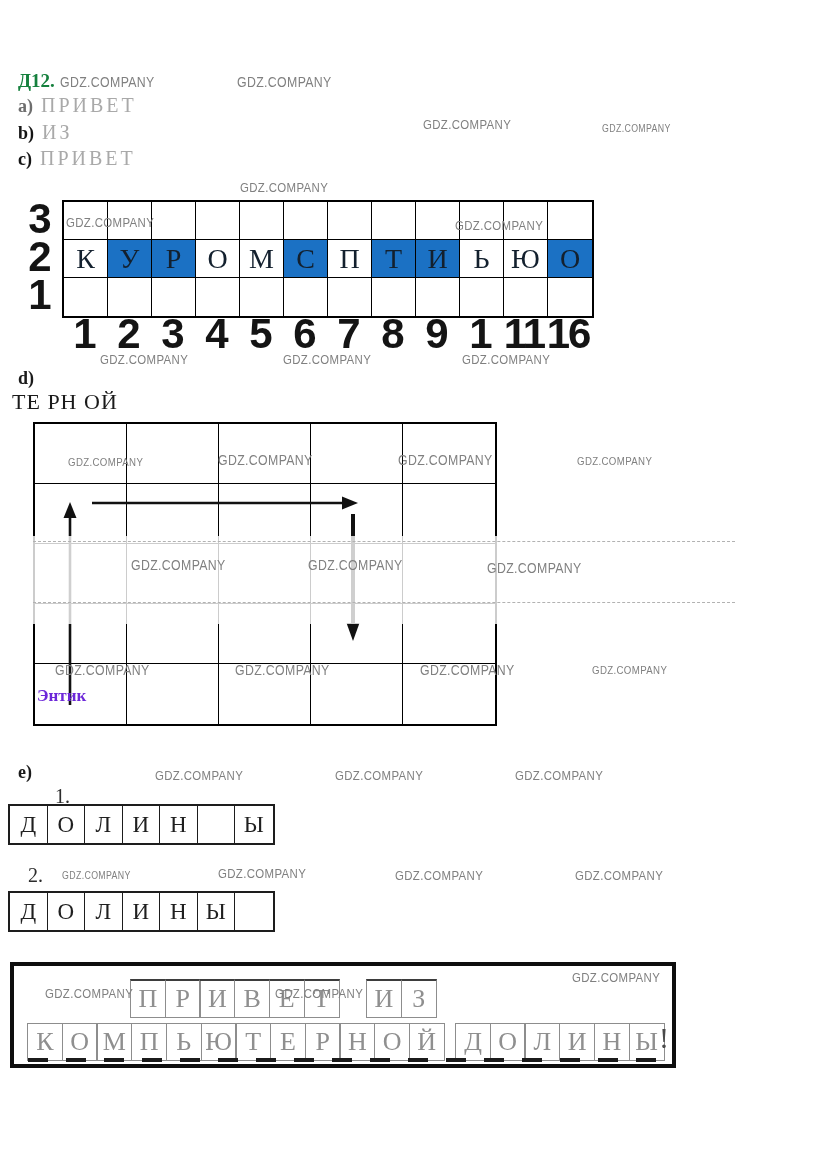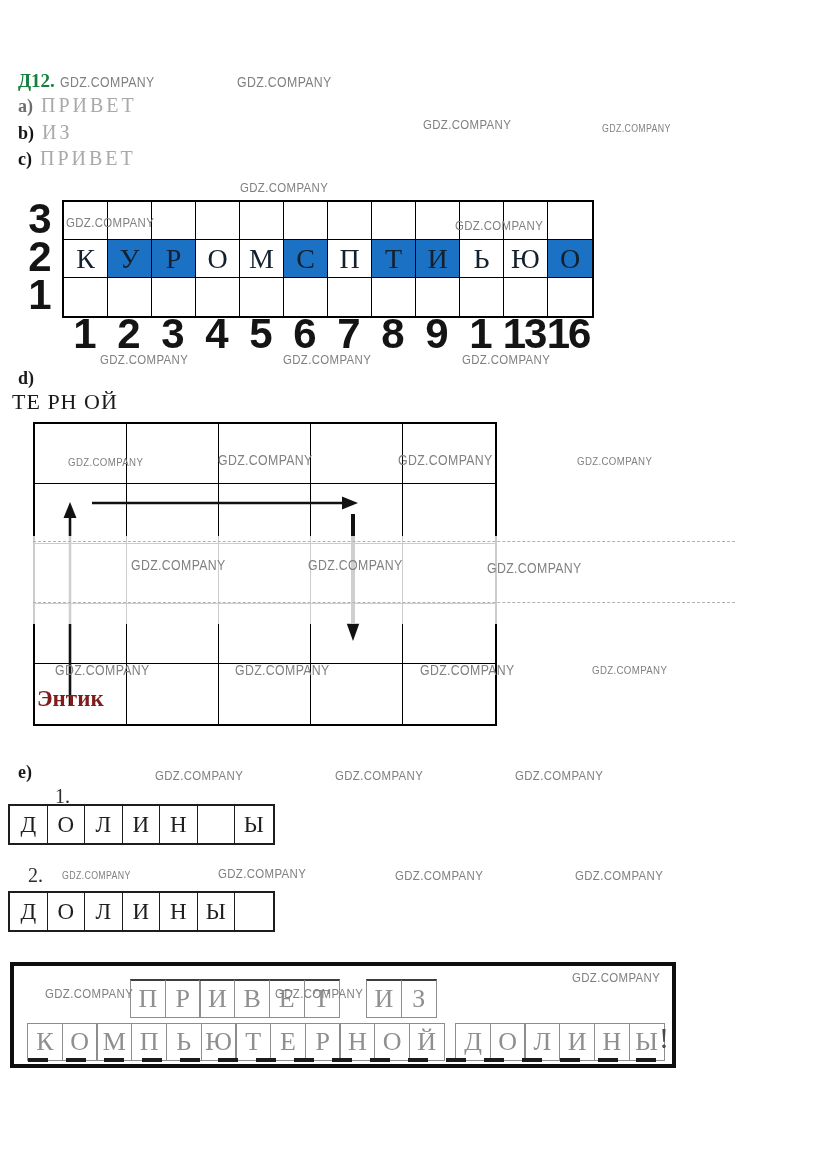--- a/index.html
+++ b/index.html
@@ -64,21 +64,21 @@
   .d-cell { border-right:1.6px solid #000; border-bottom:1.6px solid #000; }
   .d-cell:nth-child(5n) { border-right:none; }
   .d-cell:nth-child(n+21) { border-bottom:none; }
   .arrow-svg { left:0; top:0; z-index:2; pointer-events:none; }
   .fade-band { left:28px; top:536px; width:706px; height:88px;
     background:rgba(255,255,255,0.8); z-index:3; }
   .dash-line { left:33px; width:702px; height:0;
     border-top:1.5px dashed #b2b2b2; z-index:4; }
   .dash-line.one { top:541px; }
   .dash-line.two { top:602px; }
-  .grid-caption { left:37px; top:686px; font-weight:bold; font-size:23px; color:#7f1d1d; z-index:5; }
+  .grid-caption { left:37px; top:686px; font-weight:bold; font-size:17px; color:#6d28d9; z-index:5; }
 
   
   .e-marker { left:18px; top:762px; font-weight:bold; font-size:18px; }
   .e-num { font-size:20px; color:#2c2c2c; }
   .e-num.n1 { left:55px; top:785px; }
   .e-num.n2 { left:28px; top:864px; }
   .egrid {
     display:grid; grid-template-columns:repeat(7,37.5px); grid-template-rows:37px;
     border:2px solid #1d1d1d; z-index:1;
   }
@@ -174,21 +174,21 @@
       <div class="">1</div>
       <div class="">2</div>
       <div class="">3</div>
       <div class="">4</div>
       <div class="">5</div>
       <div class="">6</div>
       <div class="">7</div>
       <div class="">8</div>
       <div class="">9</div>
       <div class="">1</div>
-      <div class="">13</div>
+      <div class="">11</div>
       <div class="">16</div>
     </div>
 
   <div class="abs d-marker">d)</div>
   <div class="abs d-answer">ТЕ РН ОЙ</div>
   <div class="abs dgrid">
       <div class="d-cell"></div>
       <div class="d-cell"></div>
       <div class="d-cell"></div>
       <div class="d-cell"></div>

